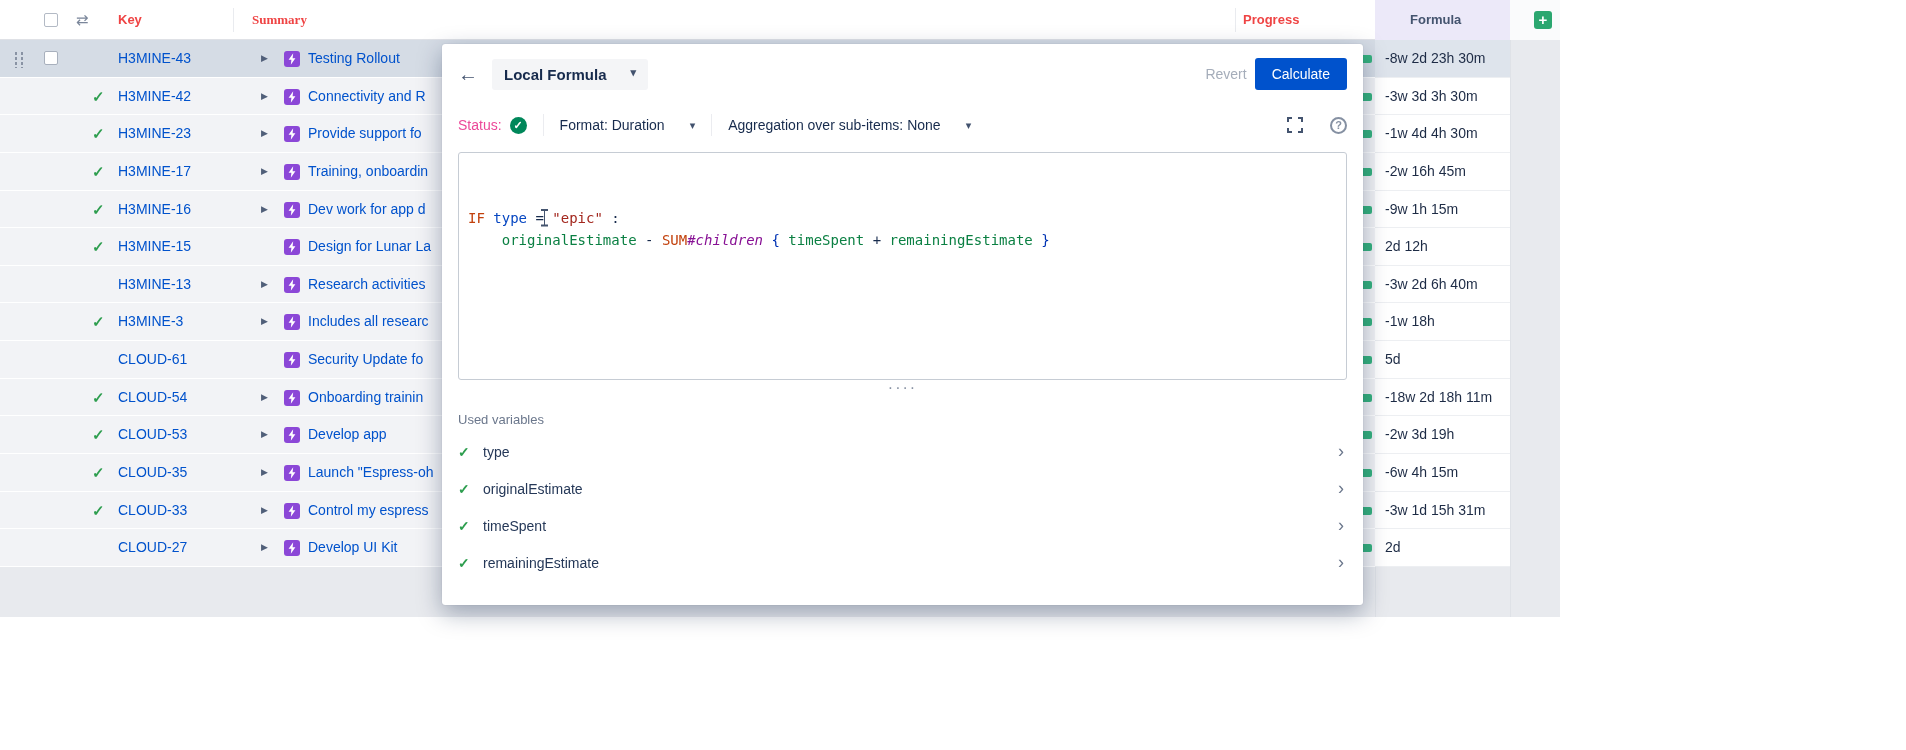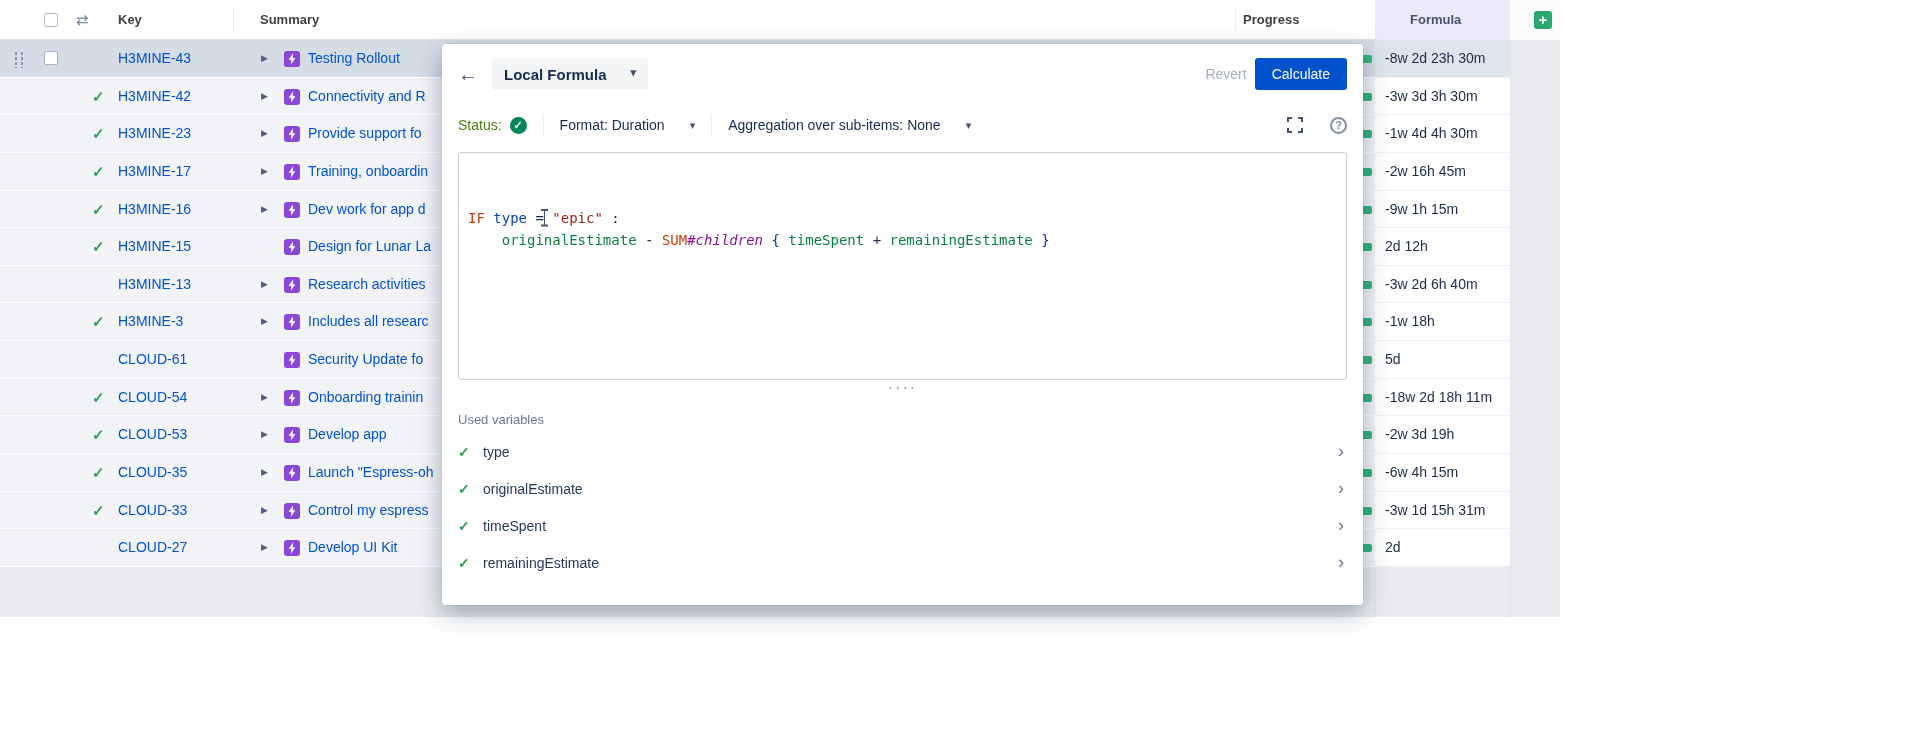--- a/index.html
+++ b/index.html
@@ -4,22 +4,22 @@
 <style>
   * { margin:0; padding:0; box-sizing:border-box; }
   html,body { width:1906px; height:750px; }
   body { background:#ffffff; font-family:"Liberation Sans",sans-serif; position:relative; overflow:hidden; }
 
   
   .grid { position:absolute; left:0; top:0; width:1560px; height:617px; background:#E8EAEE; }
   .ghead { position:absolute; left:0; top:0; width:1560px; height:40px; background:#ffffff; border-bottom:1px solid #DFE1E6; z-index:2; }
   .hcb { position:absolute; left:44px; top:13px; width:14px; height:14px; border:1px solid #B3BAC5; border-radius:2px; background:#fff; }
   .hswap { position:absolute; left:76px; top:0; line-height:40px; color:#7A869A; font-size:15px; }
-  .hl { position:absolute; top:0; line-height:40px; font-size:13px; font-weight:bold; color:#404040; }
-  .hl-key { left:118px; } .hl-sum { left:260px; } .hl-prog { left:1243px; }
+  .hl { position:absolute; top:0; line-height:40px; font-size:13px; font-weight:bold; color:#ef4444; }
+  .hl-key { left:118px; } .hl-sum { left:252px;font-family:Liberation Serif, serif; } .hl-prog { left:1243px; }
   .colsep { position:absolute; top:8px; width:1px; height:24px; background:#E9EBEF; }
   .hformula { position:absolute; left:1375px; top:0; width:135px; height:40px; background:#ECE9F9; line-height:40px; padding-left:35px; font-size:13px; font-weight:bold; color:#44546F; }
   .haddwrap { position:absolute; left:1510px; top:0; width:50px; height:40px; background:#FAFBFC; }
   .plus { position:absolute; left:24px; top:11px; width:18px; height:18px; background:#2BA770; color:#fff; border-radius:3px; text-align:center; line-height:18px; font-size:15px; font-weight:bold; }
   .vline { position:absolute; top:0; width:1px; height:617px; background:#DFE2E7; z-index:1; }
   .vl-1 { left:1375px; } .vl-2 { left:1510px; }
 
   .row { position:absolute; left:0; width:1510px; height:37.64px; background:#F2F3F6; box-shadow:inset 0 -1px 0 #ffffff; z-index:1; }
   .row.selected { background:#D5DCE5; }
   .drag { position:absolute; left:13px; top:11px; width:11px; height:17px; display:none;
@@ -43,21 +43,21 @@
   .dlg-header { display:flex; align-items:center; height:60px; padding:0 16px; }
   .back { font-size:20px; color:#42526E; margin-right:14px; cursor:pointer; }
   .title-pill { display:flex; gap:24px; background:#F4F5F7; border-radius:3px; padding:7px 12px;
                 font-size:15px; font-weight:bold; color:#172B4D; cursor:pointer; }
   .chev { font-size:11px; color:#42526E; }
   .spacer { flex:1; }
   .revert { color:#A5ADBA; margin-right:8px; cursor:default; }
   .calc-btn { background:#0052CC; color:#fff; border:none; border-radius:3px; padding:8px 17px; font-size:14px; font-family:inherit; cursor:pointer;text-align:center; }
 
   .dlg-toolbar { display:flex; align-items:center; height:42px; padding:0 16px; }
-  .status-lbl { color:#4d7c0f; margin-right:8px; }
+  .status-lbl { color:#ec4899; margin-right:8px; }
   .status-ok { width:17px; height:17px; border-radius:50%; background:#00875A; color:#fff; font-size:11px; font-weight:bold; text-align:center; line-height:17px; }
   .tsep { width:1px; height:22px; background:#EBECF0; margin:0 16px; }
   .drop { display:flex; align-items:center; gap:25px; color:#172B4D; cursor:pointer; }
   .tool-icons { margin-left:auto; display:flex; align-items:center; gap:26px; }
   .fullscreen { width:18px; height:18px; cursor:pointer; }
   .help { width:17px; height:17px; border-radius:50%; border:2px solid #8590A2; color:#8590A2; font-size:11px; font-weight:bold; text-align:center; line-height:13px; cursor:pointer; }
 
   .editor { position:relative; margin:6px 16px 0; height:228px; border:1px solid #C6CCD4; border-radius:3px; background:#fff;
             padding:10px 9px; font-family:"DejaVu Sans Mono",monospace; font-size:14px; line-height:22px; white-space:pre; color:#172B4D; cursor:text; }
   .tok-kw { color:#c2410c; } .tok-fld { color:#0747C2; } .tok-str { color:#A3271E; }

